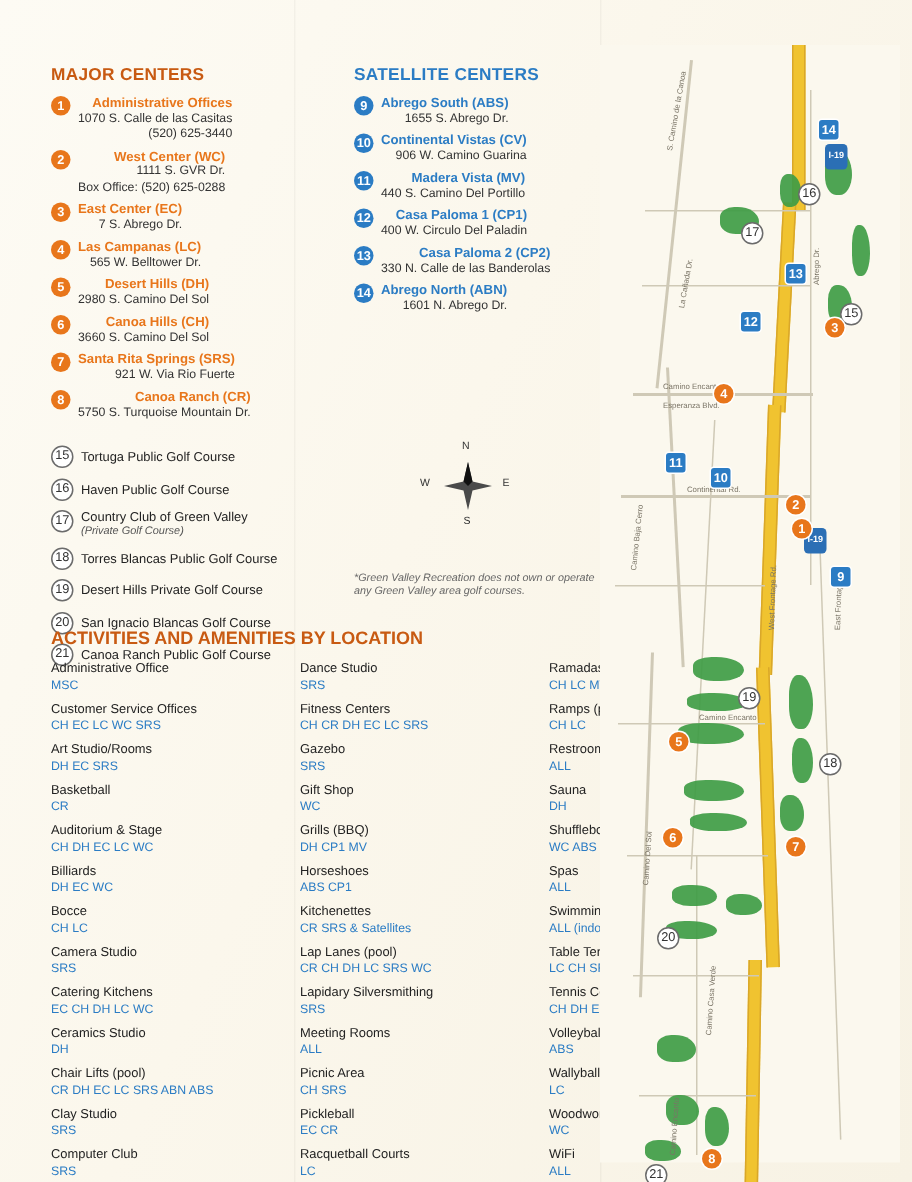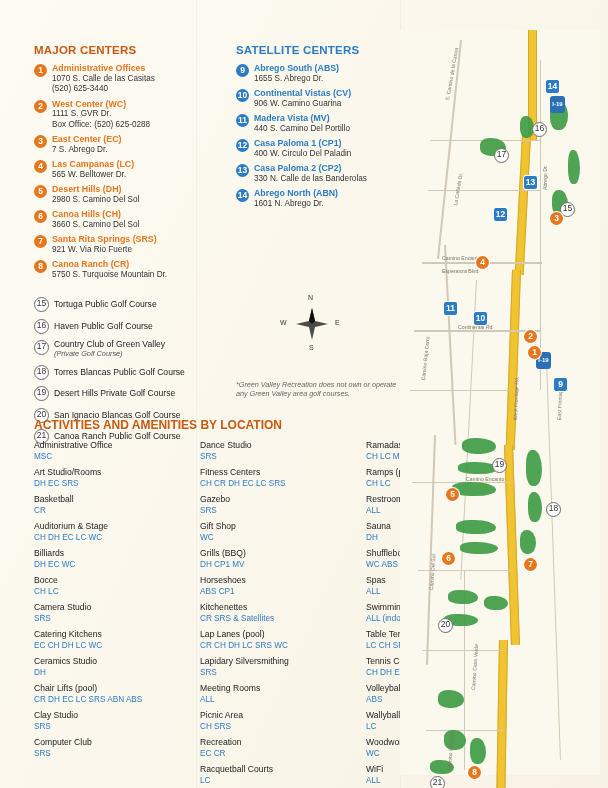--- a/index.html
+++ b/index.html
@@ -25,21 +25,21 @@
   }
   h2.green{color:#2e7d32;}
   .entry{display:flex;align-items:flex-start;margin-bottom:4px;}
   .num{
     flex:0 0 auto;width:13px;height:13px;border-radius:50%;
     background:#e8761b;color:#fff;font-size:8.5px;line-height:13px;
     text-align:center;font-weight:bold;margin-right:5px;margin-top:1px;
   }
   .num.blue{background:#2b7cc4;}
   .num.open{background:#fff;border:1px solid #6b6b6b;color:#333;font-weight:normal;line-height:11px;}
-  .etext{font-size:8.6px;line-height:10.5px;}
+  .etext{font-size:8.6px;line-height:10.5px;text-align:right;}
   .ename{color:#e8761b;font-weight:bold;font-size:8.8px;}
   .ename.blue{color:#2b7cc4;}
   .eaddr{color:#333;font-size:8.2px;}
   .golf-item{display:flex;align-items:center;margin-bottom:5.5px;}
   .golf-name{font-size:8.6px;color:#222;}
   .golf-sub{font-size:7.3px;color:#555;font-style:italic;}
 
   .actv-title{font-size:12px;font-weight:bold;color:#c85a12;margin:0 0 8px 0;}
   .actv-cols{position:absolute;left:34px;top:440px;width:566px;display:flex;gap:16px;}
   .acol{width:150px;}
@@ -242,20 +242,24 @@
     <div class="actv-title">ACTIVITIES AND AMENITIES BY LOCATION</div>
   </div>
 
   <div class="actv-cols">
     <div class="acol">
       <div class="act">
           <div class="label">Administrative Office</div>
           <div class="codes">MSC</div>
         </div>
       <div class="act">
+          <div class="label">Customer Service Offices</div>
+          <div class="codes">CH   EC   LC   WC   SRS</div>
+        </div>
+      <div class="act">
           <div class="label">Art Studio/Rooms</div>
           <div class="codes">DH   EC   SRS</div>
         </div>
       <div class="act">
           <div class="label">Basketball</div>
           <div class="codes">CR</div>
         </div>
       <div class="act">
           <div class="label">Auditorium &amp; Stage</div>
           <div class="codes">CH   DH   EC   LC   WC</div>
@@ -333,21 +337,21 @@
         </div>
       <div class="act">
           <div class="label">Meeting Rooms</div>
           <div class="codes">ALL</div>
         </div>
       <div class="act">
           <div class="label">Picnic Area</div>
           <div class="codes">CH   SRS</div>
         </div>
       <div class="act">
-          <div class="label">Recreation</div>
+          <div class="label">Pickleball</div>
           <div class="codes">EC   CR</div>
         </div>
       <div class="act">
           <div class="label">Racquetball Courts</div>
           <div class="codes">LC</div>
         </div>
     </div>
 
     <div class="acol">
       <div class="act">

